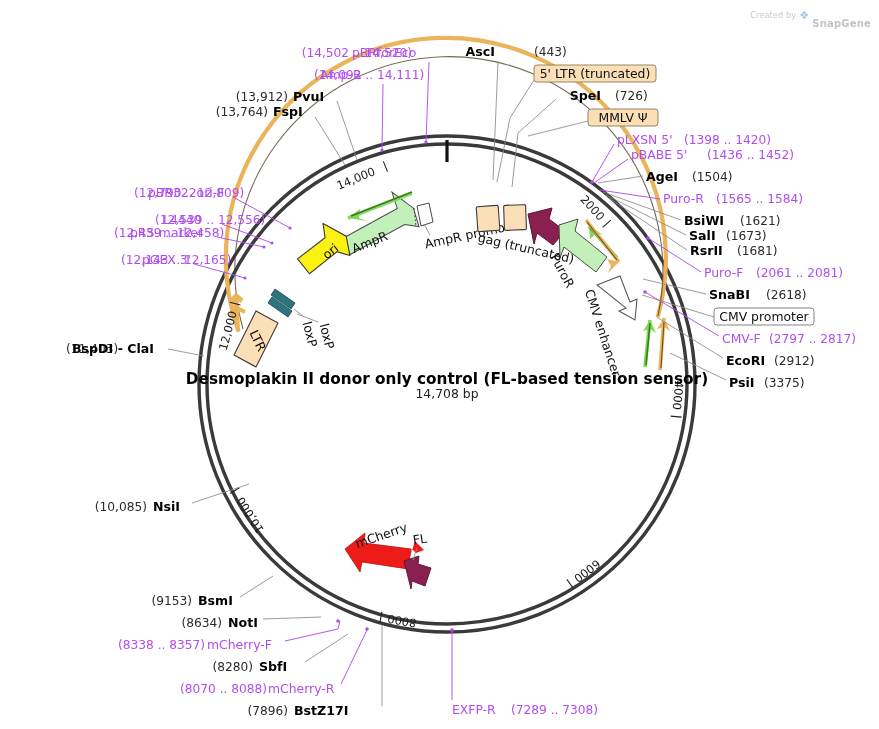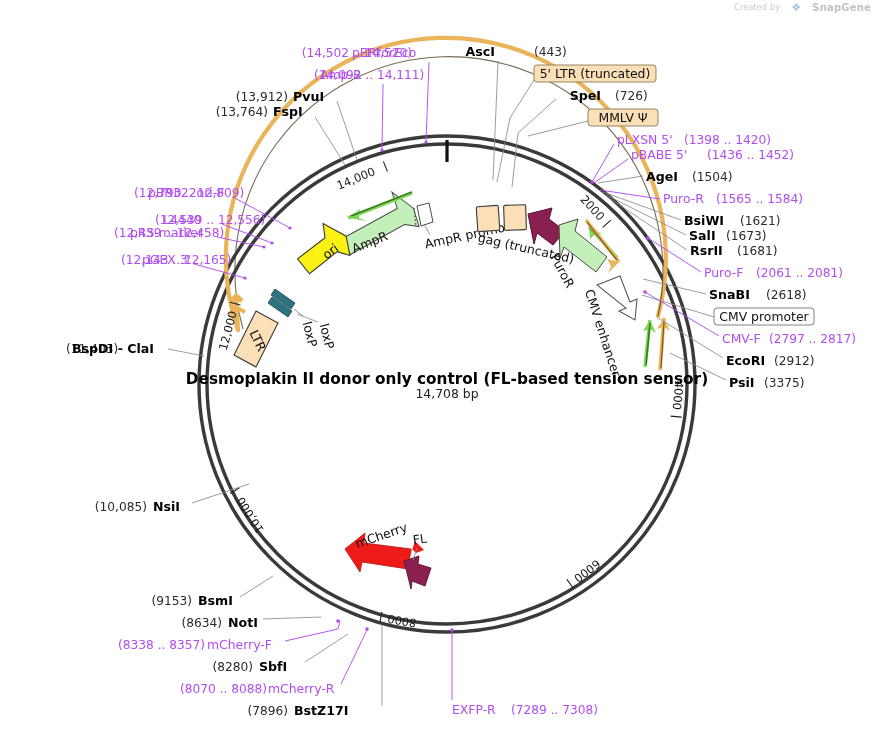--- a/index.html
+++ b/index.html
@@ -1,22 +1,22 @@
 <!DOCTYPE html>
 <html><head>
 <meta charset="utf-8">
 <style>
   html,body{margin:0;padding:0;background:#fff;}
   body{width:879px;height:729px;position:relative;overflow:hidden;
        font-family:"DejaVu Sans","Liberation Sans",sans-serif;}
   #map{position:absolute;left:0;top:0;width:879px;height:729px;}
-  .wm{position:absolute;right:8px;top:2px;display:flex;align-items:center;gap:11px;
+  .wm{position:absolute;right:8px;top:2px;display:flex;align-items:center;gap:3px;
       font-size:8px;color:#c9c9cf;letter-spacing:.2px;font-family:"DejaVu Sans",sans-serif;}
   .wm .bolt{color:#9fc6e8;font-size:11px;line-height:1;}
-  .wm .sg{font-weight:bold;color:#c2c2c8;font-size:10px;}
+  .wm .sg{font-weight:bold;color:#c2c2c8;font-size:10px;margin-top:16px;}
   text{dominant-baseline:middle;}
   .lblEnz{font-size:12.6px;font-weight:bold;fill:#000;}
   .lblPos{font-size:12.2px;fill:#2b2b2b;}
   .lblPrim{font-size:12.4px;fill:#b14df0;}
   .lblPrimPos{font-size:12.2px;fill:#b14df0;}
   .tick{font-size:11.5px;fill:#1a1a1a;}
   .featLbl{font-size:12.5px;fill:#111;}
   .title{font-size:15.3px;font-weight:bold;fill:#000;}
   .subtitle{font-size:12.4px;fill:#222;}
   .boxLbl{font-size:12.4px;fill:#111;}

